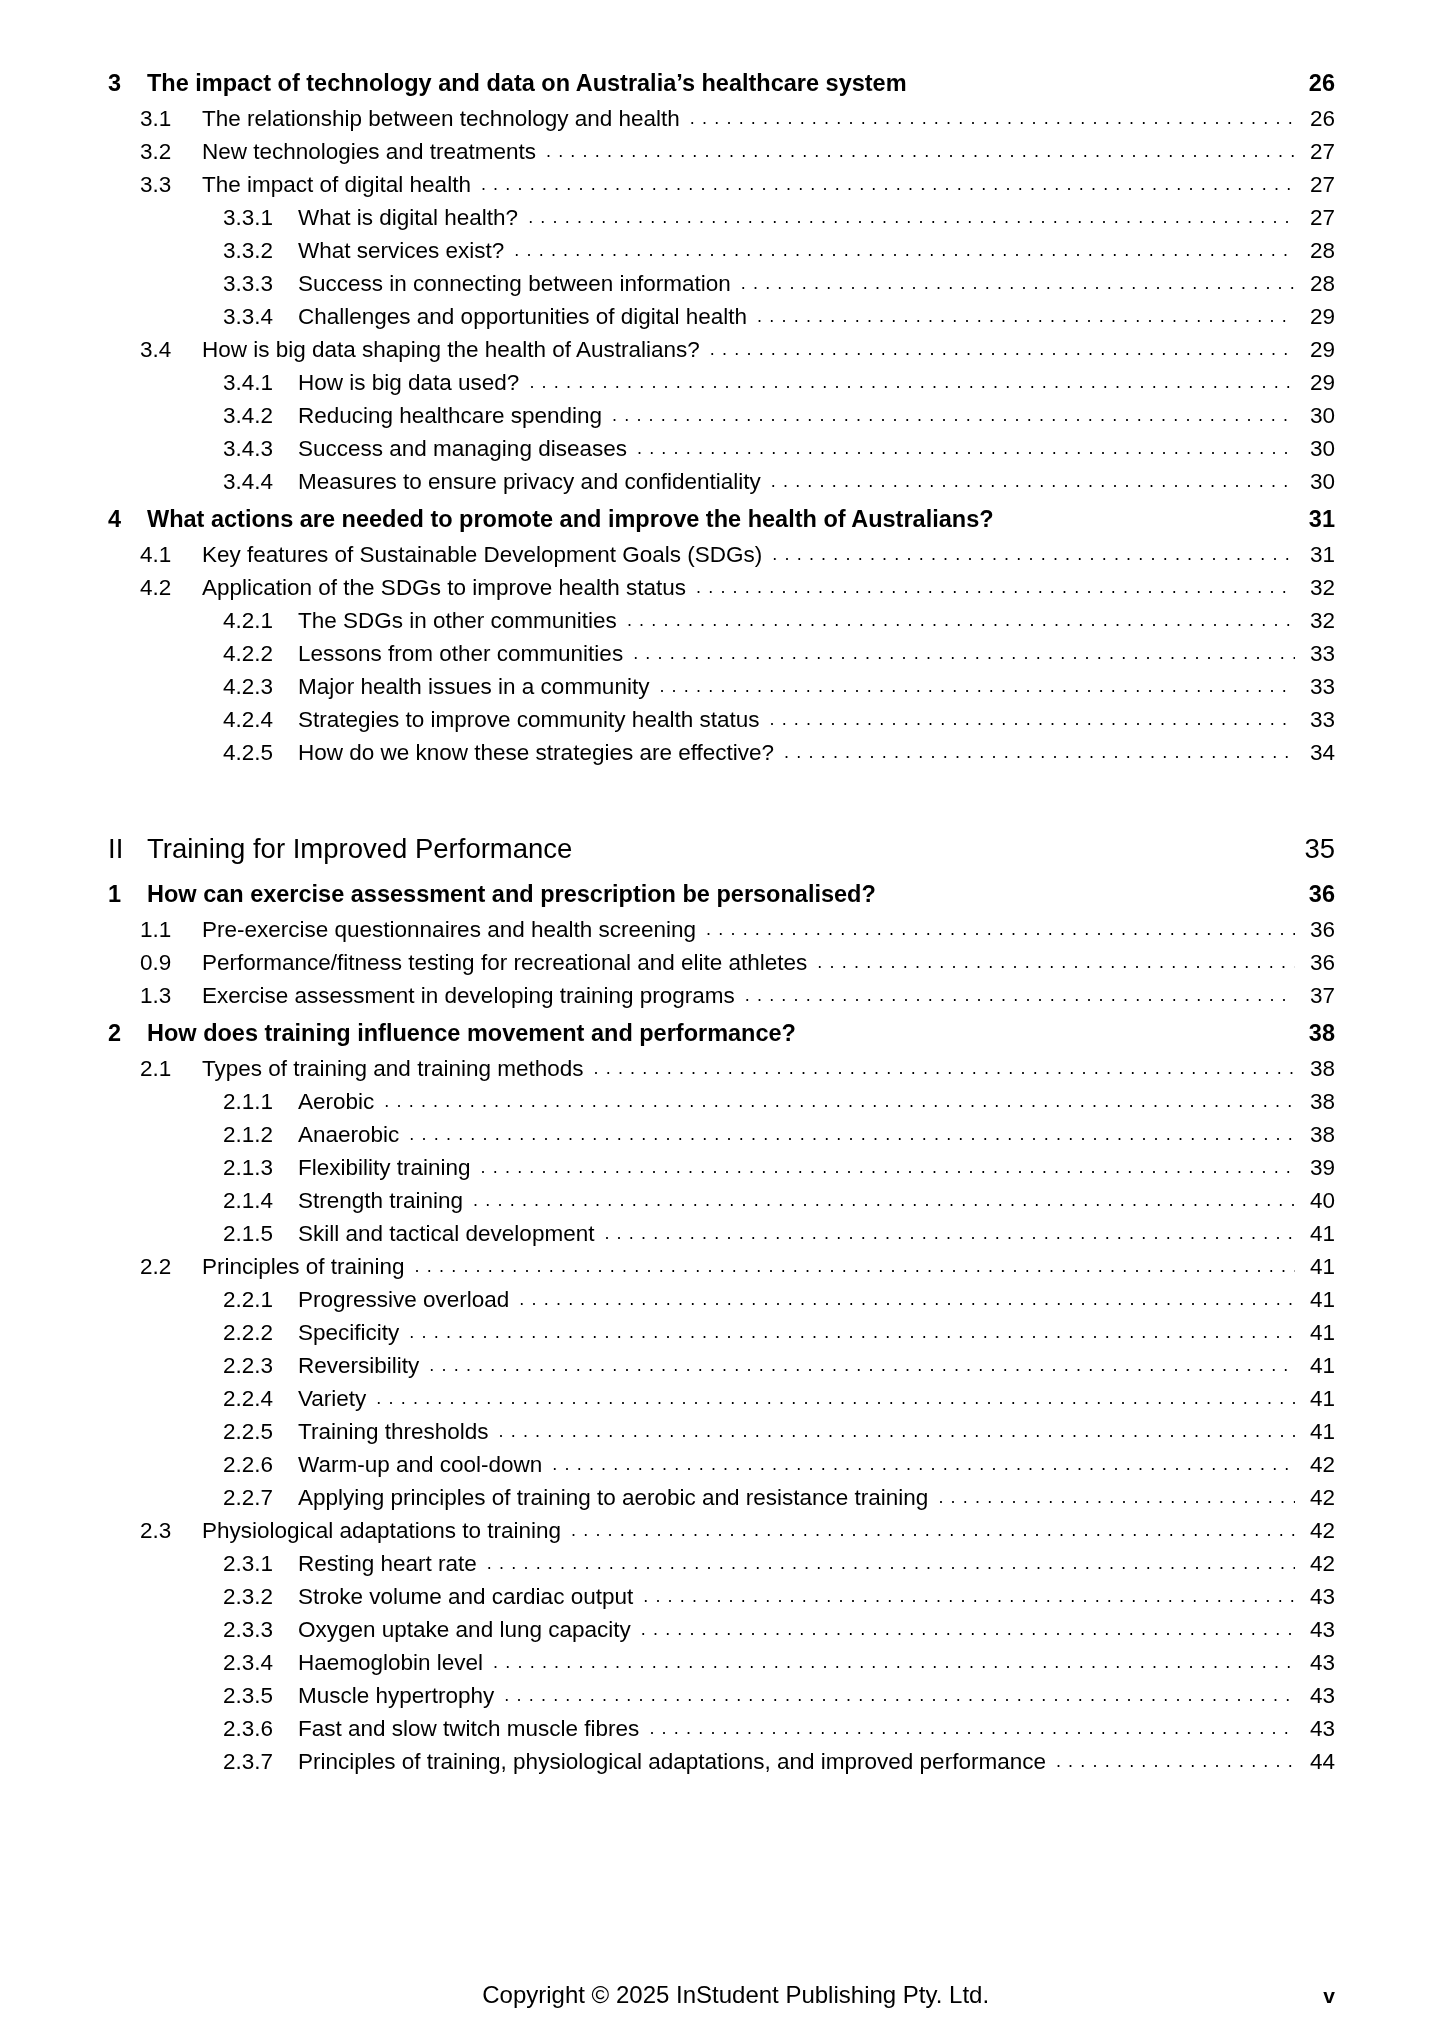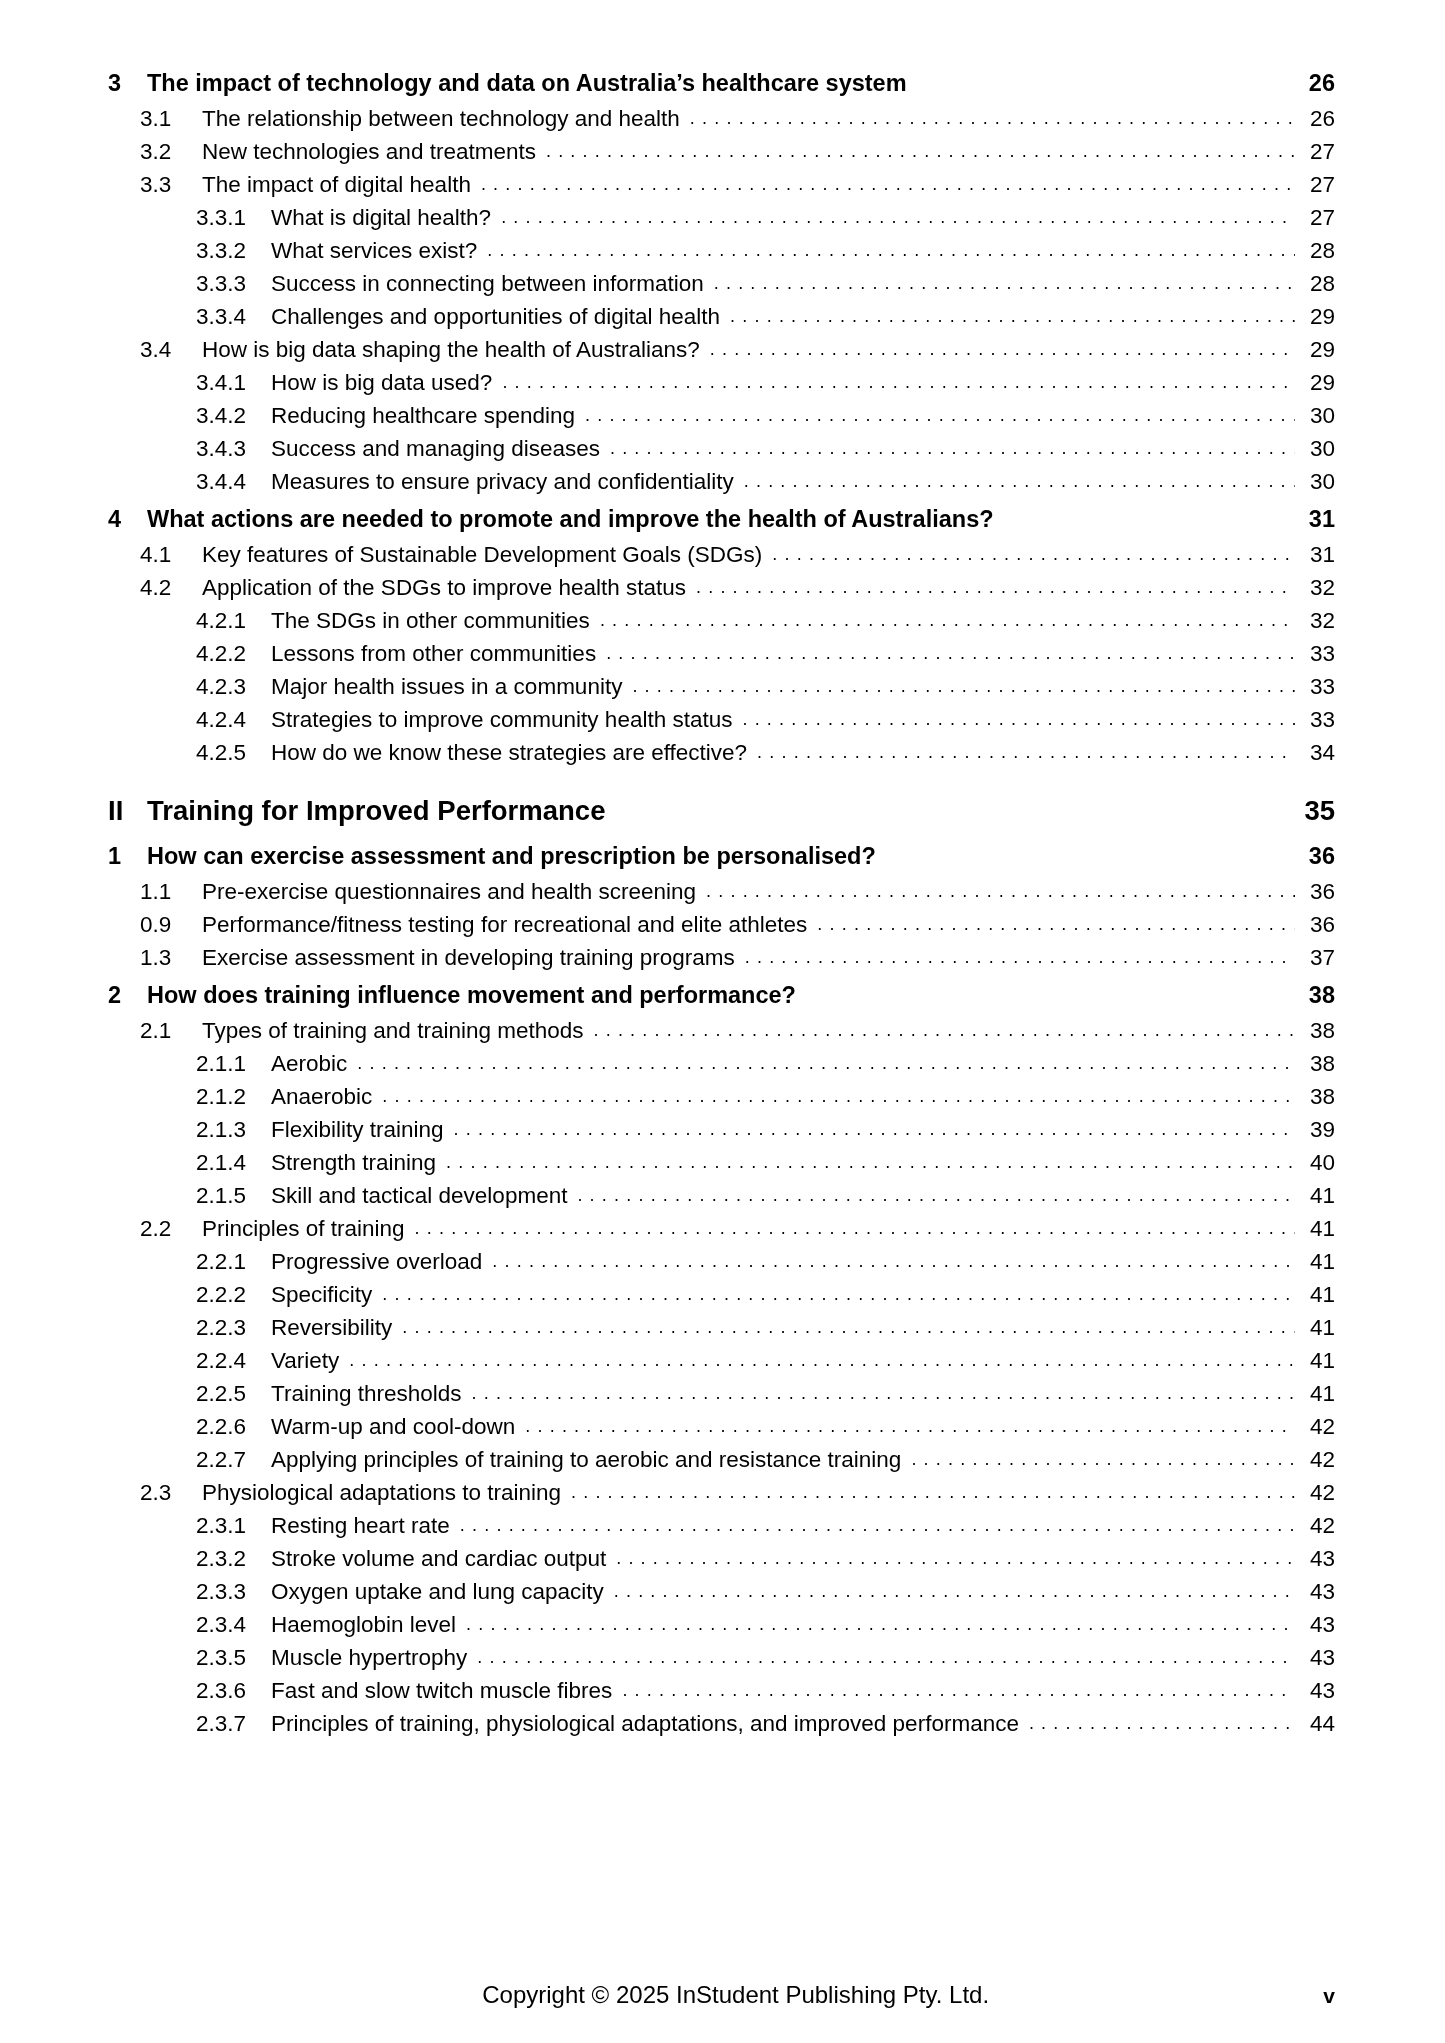--- a/index.html
+++ b/index.html
@@ -63,22 +63,23 @@
   }
   .page-no {
     flex: 0 0 auto;
     text-align: right;
     min-width: 34px;
     white-space: nowrap;
   }
 
   
   .lvl-part {
-    font-weight: bold;
+    font-weight: normal;
     font-size: 27.5px;
+    margin-top: 38px;
     margin-bottom: 8px;
   }
   .lvl-part .num { width: 39px; }
   .lvl-part .leader { visibility: hidden; }
 
   
   .lvl-1 {
     font-weight: bold;
     font-size: 23.5px;
     padding-top: 8px;
@@ -98,21 +99,21 @@
   .lvl-2 .num { width: 62px; }
 
   
   .lvl-3 {
     font-weight: normal;
     font-size: 22.5px;
     padding-top: 3.5px;
     padding-bottom: 3.5px;
     padding-left: 88px;
   }
-  .lvl-3 .num { width: 75px; }
+  .lvl-3 .num { width: 75px; margin-left: 27px; }
 
   .gap-part { height: 26px; }
 
   
   .footer {
     position: absolute;
     left: 108px;
     right: 110px;
     bottom: 34px;
     display: flex;

